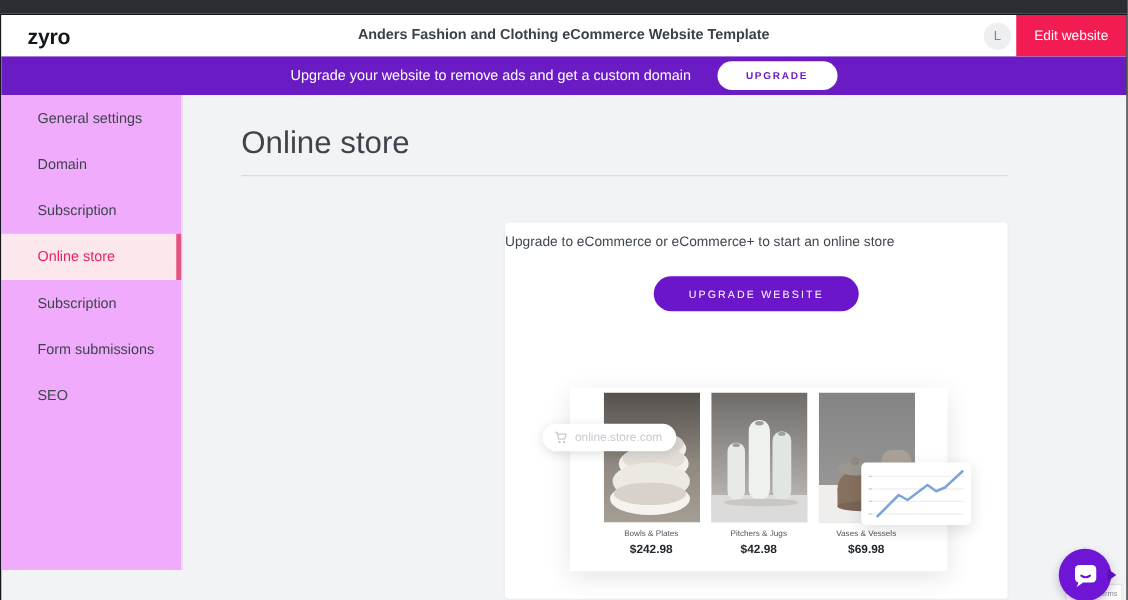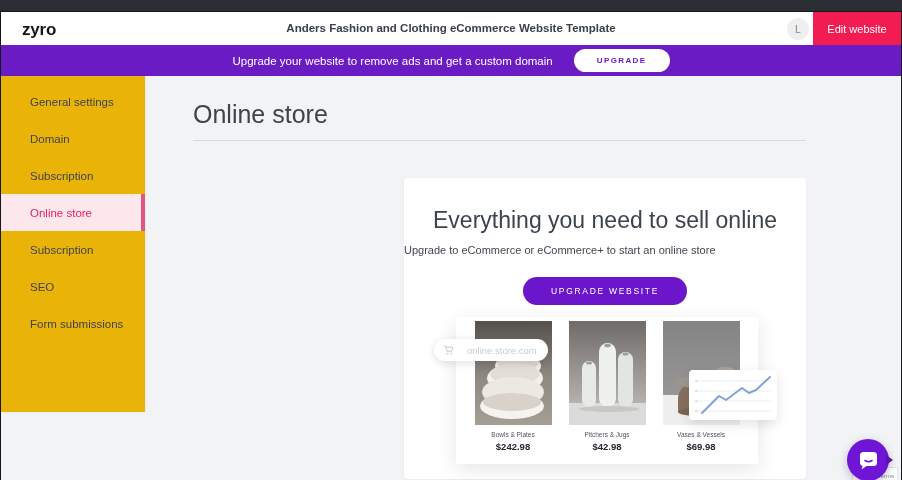--- a/index.html
+++ b/index.html
@@ -16,46 +16,46 @@
   .site-title { position:absolute; left:50%; top:10px; transform:translateX(-50%); font-size:11.5px; color:#3b4149; white-space:nowrap;font-weight:bold; }
   .avatar { position:absolute; right:92px; top:6px; width:22px; height:22px; border-radius:50%; background:#edeff1; color:#81878d; font-size:10.5px; display:flex; align-items:center; justify-content:center; cursor:pointer; }
   .edit-btn { position:absolute; right:0; top:0; width:88px; height:33px; background:#f21b52; color:#fff; font-size:11px; border:none; display:flex; align-items:center; justify-content:center; cursor:pointer; font-family:inherit; }
 
   
   .banner { position:absolute; left:0; top:33px; width:100%; height:31px; background:#6a1bc4; display:flex; align-items:center; justify-content:center; gap:21px; z-index:9; }
   .banner-text { color:#ffffff; font-size:11.5px; }
   .banner-btn { background:#ffffff; color:#6a1bc4; border:none; border-radius:999px; font-size:8px; font-weight:bold; letter-spacing:1.4px; padding:7px 23px; cursor:pointer; font-family:inherit; }
 
   
-  .sidebar { position:absolute; left:0; top:64px; width:145px; height:336px; background:#eab308; border-right:1px solid #e9ebed; padding-top:7px; z-index:5; }
+  .sidebar { position:absolute; left:0; top:64px; width:145px; height:380px; background:#f0abfc; border-right:1px solid #e9ebed; padding-top:0; z-index:5; }
   .side-item { height:37px; display:flex; align-items:center; padding-left:29px; font-size:11.5px; color:#3d444c; cursor:pointer; }
   .side-item.active { background:#fce7ed; color:#e8205f; border-right:4px solid #e25580; }
 
   
   .main { position:absolute; left:146px; top:64px; width:756px; height:416px; background:#f1f3f5; }
   .page-title { position:absolute; left:46px; top:24px; font-size:25px; font-weight:400; color:#3d444c; }
   .page-divider { position:absolute; left:46px; top:64px; width:613px; height:1px; background:#d9dcde; }
 
   .section-text { position:absolute; left:46px; top:100px; width:195px; }
   .section-heading { font-size:12.5px; font-weight:bold; color:#2f353c; }
   .section-desc { margin-top:9px; font-size:12px; line-height:1.5; color:#474e57; }
 
   
   .promo-card { position:absolute; left:257px; top:102px; width:402px; height:301px; background:#ffffff; border-radius:3px; box-shadow:0 1px 3px rgba(30,40,50,0.05); }
   .promo-title { margin-top:29px; text-align:center; font-size:23px; font-weight:400; color:#3c434c; }
   .promo-subtitle { margin-top:10px; font-size:11px; color:#40474f; }
   .promo-btn { display:block; margin:21px auto 0; background:#6c16cb; color:#ffffff; border:none; border-radius:999px; font-size:8.5px; font-weight:normal; letter-spacing:1.7px; padding:9px 28px; cursor:pointer; font-family:inherit; }
 
-  .product-panel { position:absolute; left:52px; top:139px; width:302px; height:147px; background:#ffffff; box-shadow:0 5px 18px rgba(40,50,65,0.12); display:flex; justify-content:center; gap:17px; padding-top:4px; }
+  .product-panel { position:absolute; left:52px; top:132px; width:302px; height:147px; background:#ffffff; box-shadow:0 5px 18px rgba(40,50,65,0.12); display:flex; justify-content:center; gap:9px; padding-top:4px; }
   .tile { width:77px; text-align:center; }
   .tile svg { display:block; width:77px; height:104px; }
   .tile-name { margin-top:6px; font-size:6.5px; color:#4e555c; }
   .tile-price { margin-top:3px; font-size:9.5px; font-weight:bold; color:#23282e; }
 
-  .store-pill { position:absolute; left:30px; top:161px; height:22px; background:#ffffff; border-radius:12px; box-shadow:0 2px 9px rgba(20,30,40,0.14); display:flex; align-items:center; gap:12px; padding:0 11px 0 9px; z-index:3; }
+  .store-pill { position:absolute; left:30px; top:161px; height:22px; background:#ffffff; border-radius:12px; box-shadow:0 2px 9px rgba(20,30,40,0.14); display:flex; align-items:center; gap:5px; padding:0 11px 0 9px; z-index:3; }
   .store-url { font-size:9.5px; color:#c5cad0; }
 
   .chart-card { position:absolute; left:285px; top:192px; width:88px; height:50px; background:#ffffff; border-radius:4px; box-shadow:0 4px 12px rgba(20,30,40,0.13); z-index:3; }
   .chart-card svg { display:block; width:88px; height:50px; }
 
   
   .terms-badge { position:absolute; left:851px; top:455px; width:46px; height:17px; background:#fdfdfd; border:1px solid #e3e3e3; display:flex; align-items:center; justify-content:flex-end; padding-right:3px; z-index:4; }
   .terms-badge span { font-size:6px; color:#8a8f94; cursor:pointer; }
   .chat-btn { position:absolute; left:846px; top:427px; width:42px; height:42px; border-radius:50%; background:#6f16d6; border:none; display:flex; align-items:center; justify-content:center; cursor:pointer; box-shadow:0 3px 8px rgba(40,10,80,0.25); z-index:5; }
   .chat-btn::after { content:""; position:absolute; right:-4px; top:16px; width:0; height:0; border-top:5px solid transparent; border-bottom:5px solid transparent; border-left:7px solid #5a10b4; }
@@ -76,31 +76,30 @@
     <span class="banner-text">Upgrade your website to remove ads and get a custom domain</span>
     <button class="banner-btn">UPGRADE</button>
   </div>
 
   <nav class="sidebar">
     <div class="side-item">General settings</div>
     <div class="side-item">Domain</div>
     <div class="side-item">Subscription</div>
     <div class="side-item active">Online store</div>
     <div class="side-item">Subscription</div>
+    <div class="side-item">Form submissions</div>
     <div class="side-item">SEO</div>
-    <div class="side-item">Form submissions</div>
   </nav>
 
   <div class="main">
     <h1 class="page-title">Online store</h1>
     <div class="page-divider"></div>
 
 
     <div class="promo-card">
-      <div class="promo-title">Everything you need to sell online</div>
       <div class="promo-subtitle">Upgrade to eCommerce or eCommerce+ to start an online store</div>
       <button class="promo-btn">UPGRADE WEBSITE</button>
 
       <div class="product-panel">
 
         <div class="tile">
           <svg viewBox="0 0 77 104">
             <defs>
               <linearGradient id="bgA" x1="0" y1="0" x2="0" y2="1">
                 <stop offset="0" stop-color="#55514d"></stop>

